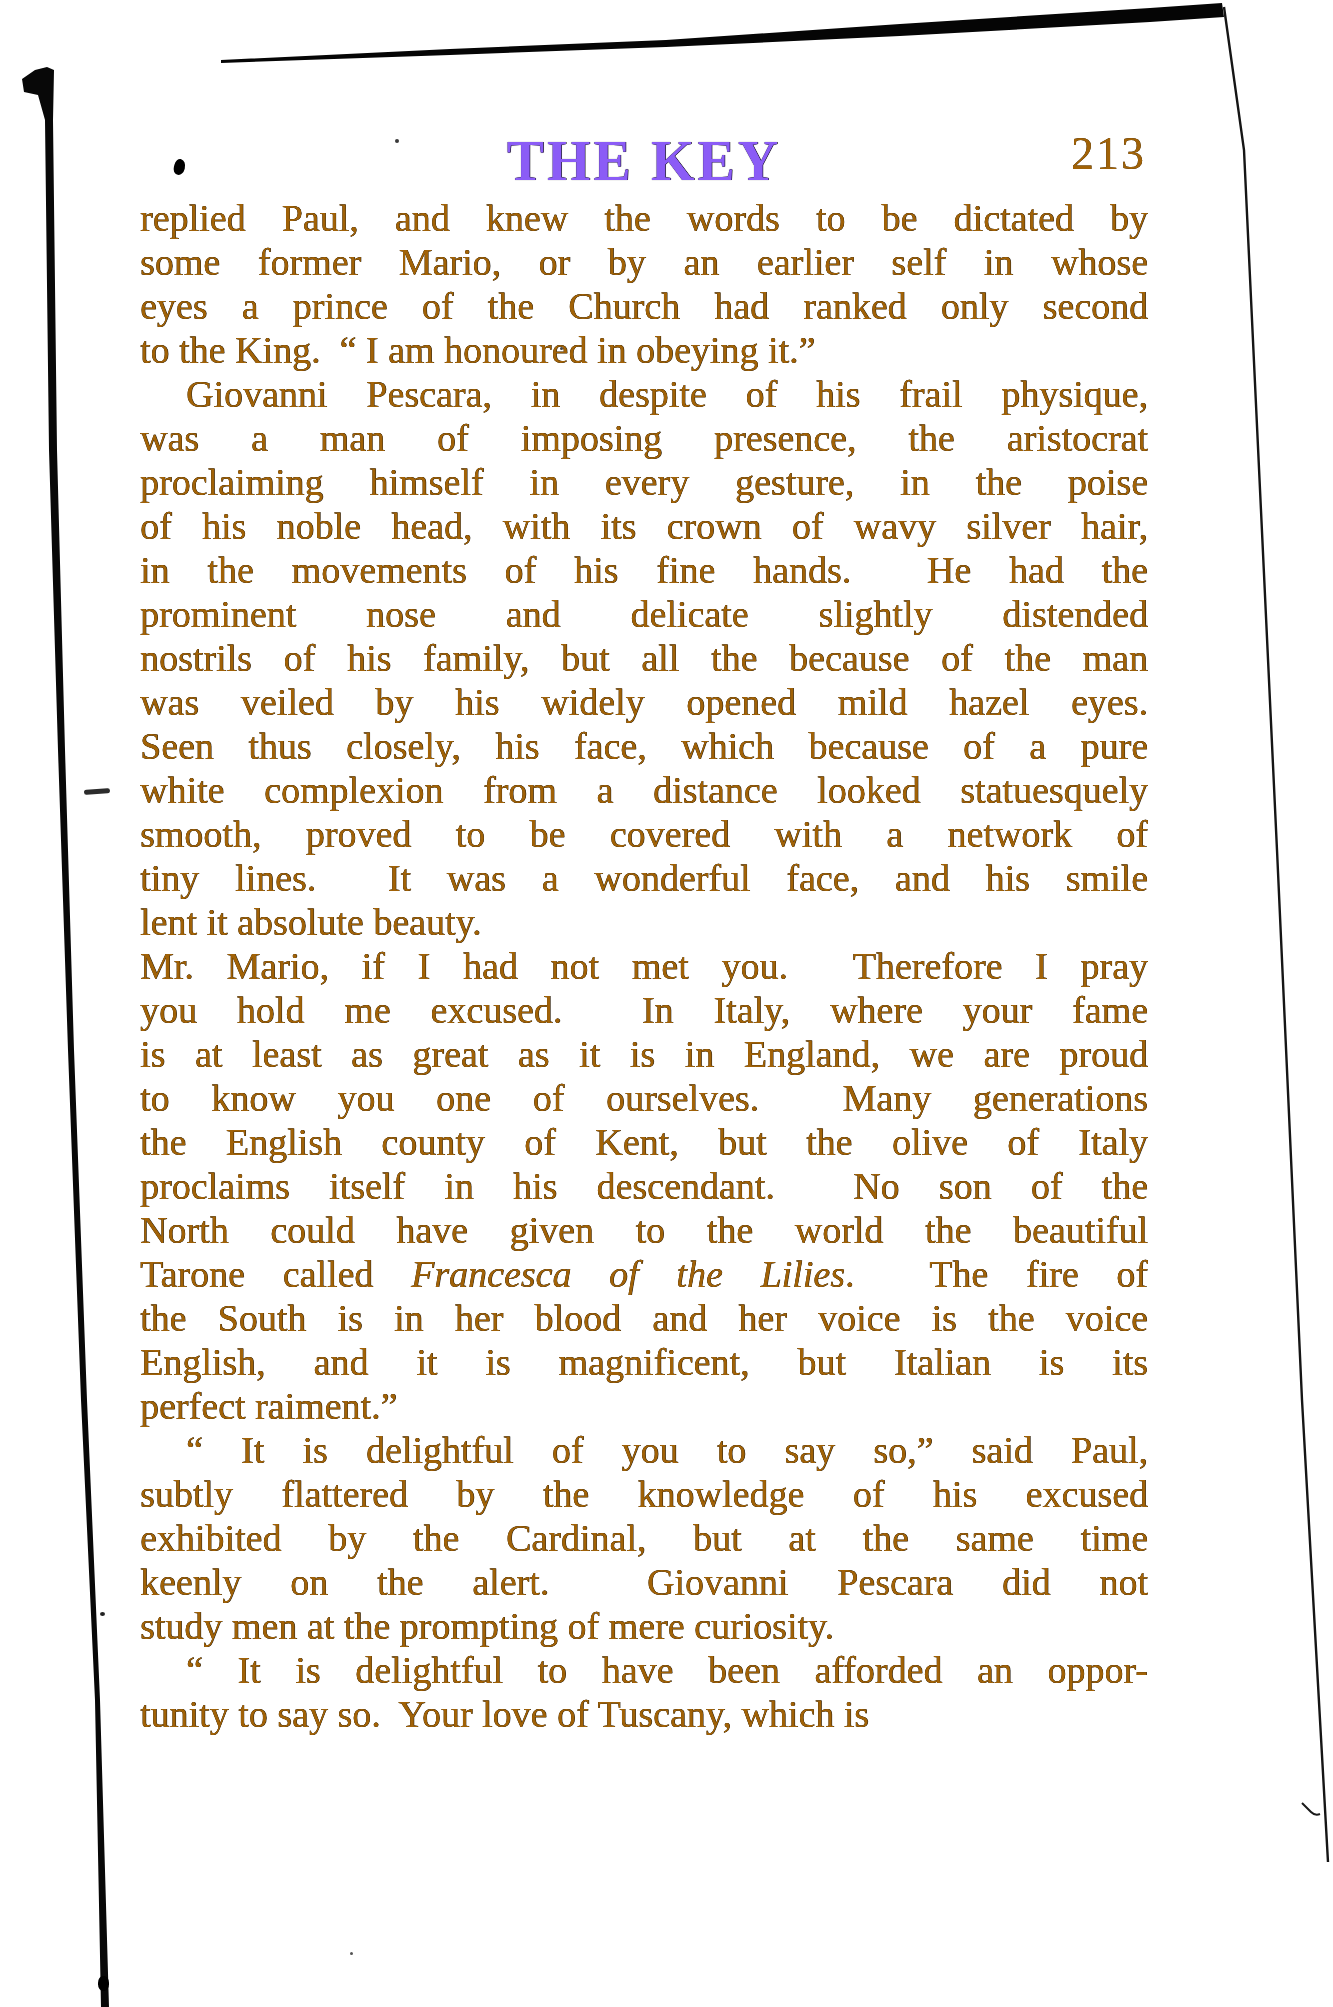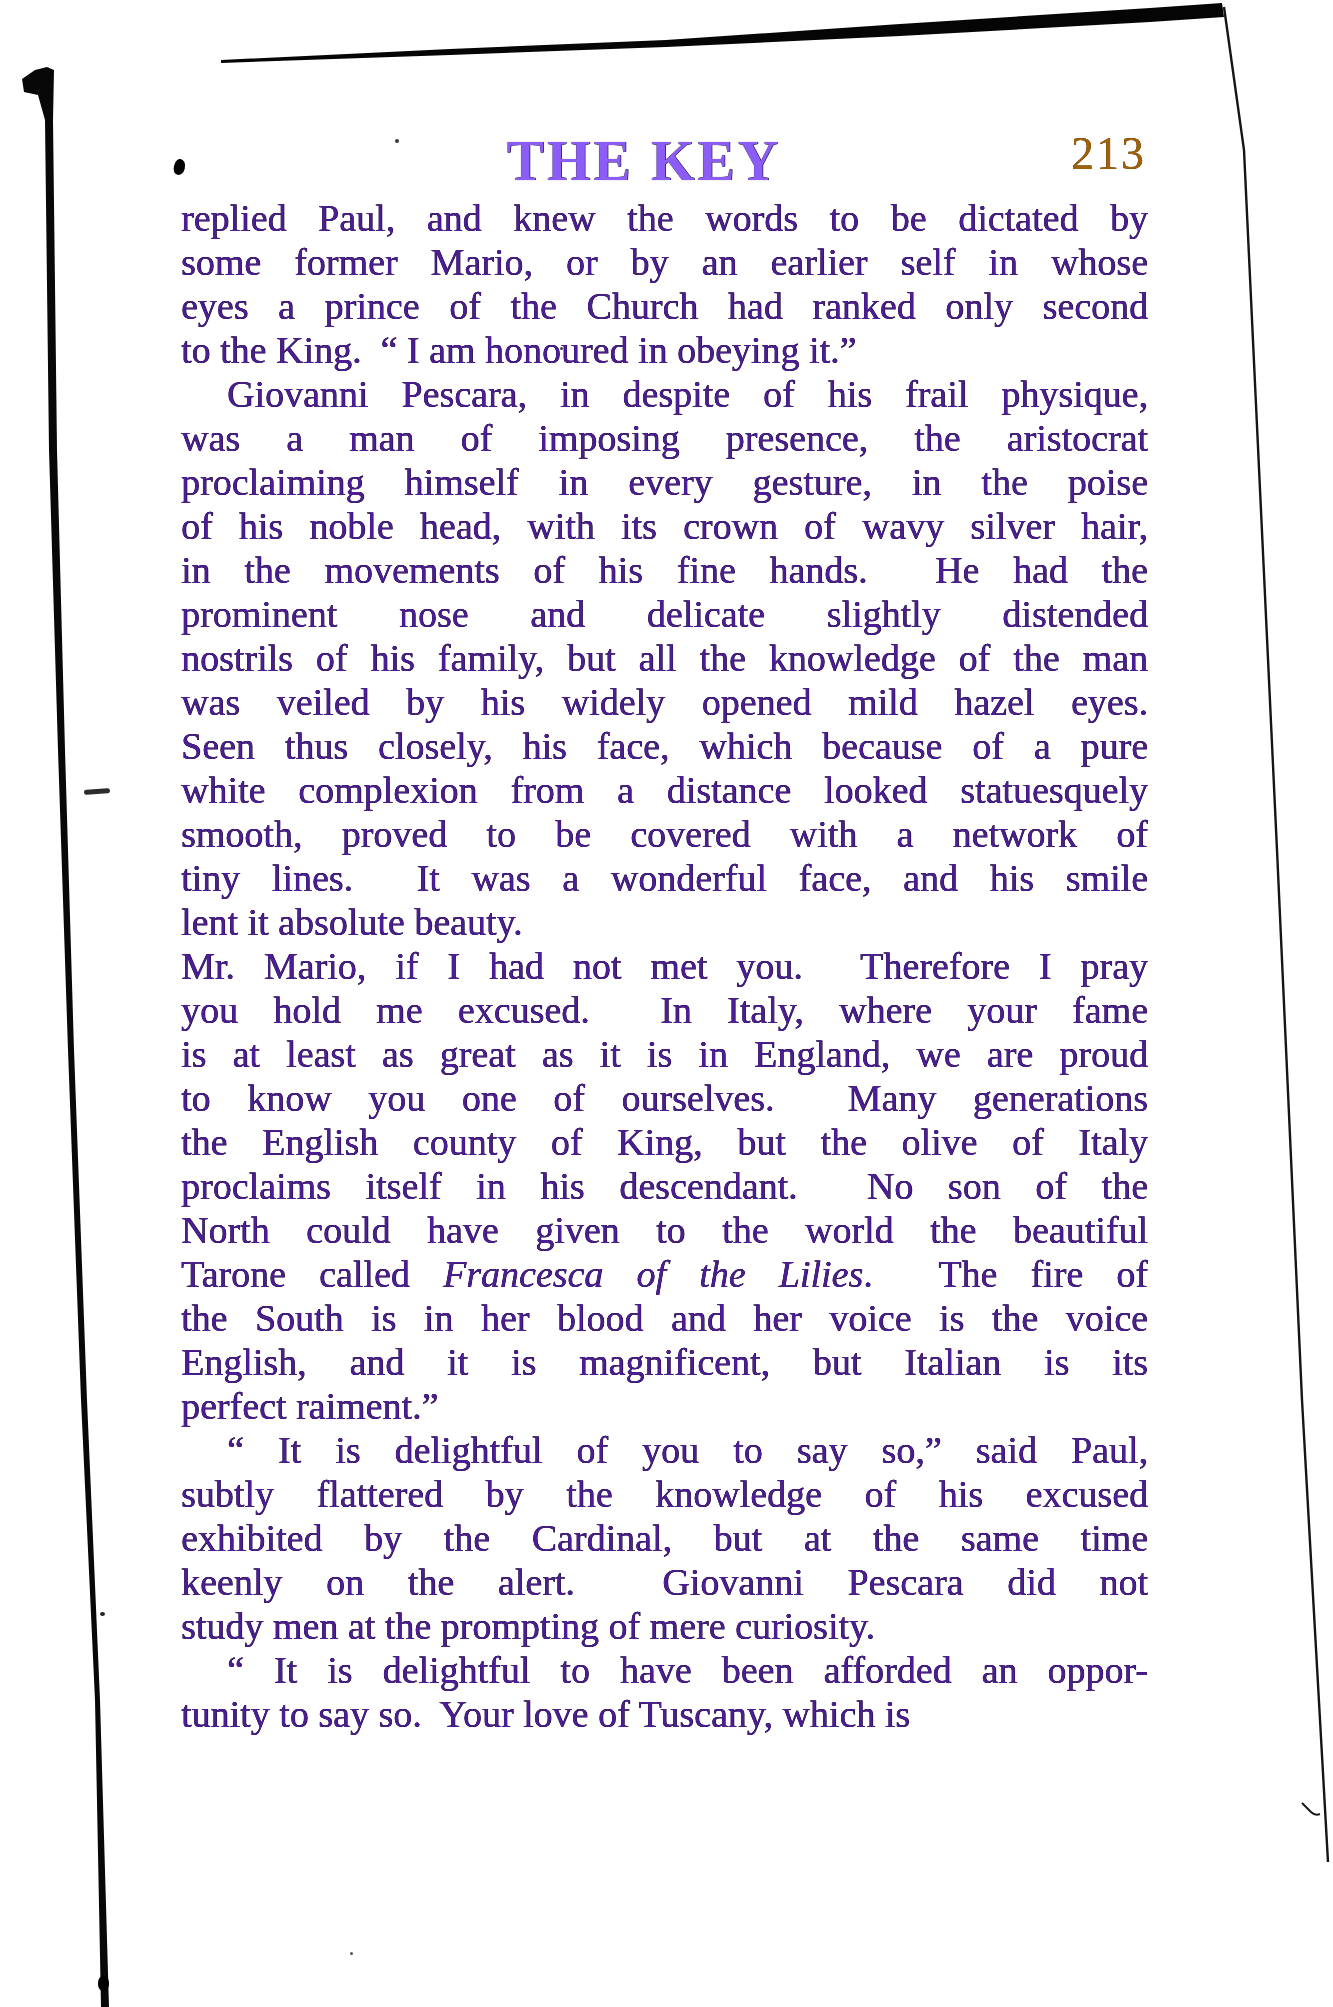--- a/index.html
+++ b/index.html
@@ -50,23 +50,22 @@
     width: 1008px;
   }
   .line {
     height: 44px;
     line-height: 44px;
     font-size: 38px;
     text-align: justify;
     text-align-last: justify;
     white-space: normal;
     overflow: hidden;
-    color: #4c1d95;
+    color: #a16207;
     text-shadow: 0 0 0.6px #000, 0.4px 0 0.4px rgba(0,0,0,0.75);
-    margin-left: 41px;
   }
   .line.last { text-align-last: left; }
   .line.indent { padding-left: 46px; }
   .it { font-style: italic; }
   
   .ink-blob {
     position: absolute;
     left: 174px; top: 159px;
     width: 11px; height: 16px;
     background: #000;
@@ -133,32 +132,32 @@
       <div class="line"><span>replied Paul, and knew the words to be dictated by</span></div>
       <div class="line"><span>some former Mario, or by an earlier self in whose</span></div>
       <div class="line"><span>eyes a prince of the Church had ranked only second</span></div>
       <div class="line last"><span>to the King.&nbsp; “ I am honoured in obeying it.”</span></div>
       <div class="line indent"><span>Giovanni Pescara, in despite of his frail physique,</span></div>
       <div class="line"><span>was a man of imposing presence, the aristocrat</span></div>
       <div class="line"><span>proclaiming himself in every gesture, in the poise</span></div>
       <div class="line"><span>of his noble head, with its crown of wavy silver hair,</span></div>
       <div class="line"><span>in the movements of his fine hands.&nbsp; He had the</span></div>
       <div class="line"><span>prominent nose and delicate slightly distended</span></div>
-      <div class="line"><span>nostrils of his family, but all the knowledge of the man</span></div>
+      <div class="line"><span>nostrils of his family, but all the because of the man</span></div>
       <div class="line"><span>was veiled by his widely opened mild hazel eyes.</span></div>
       <div class="line"><span>Seen thus closely, his face, which because of a pure</span></div>
       <div class="line"><span>white complexion from a distance looked statuesquely</span></div>
       <div class="line"><span>smooth, proved to be covered with a network of</span></div>
       <div class="line"><span>tiny lines.&nbsp; It was a wonderful face, and his smile</span></div>
       <div class="line last"><span>lent it absolute beauty.</span></div>
       <div class="line"><span>Mr. Mario, if I had not met you.&nbsp; Therefore I pray</span></div>
       <div class="line"><span>you hold me excused.&nbsp; In Italy, where your fame</span></div>
       <div class="line"><span>is at least as great as it is in England, we are proud</span></div>
       <div class="line"><span>to know you one of ourselves.&nbsp; Many generations</span></div>
-      <div class="line"><span>the English county of King, but the olive of Italy</span></div>
+      <div class="line"><span>the English county of Kent, but the olive of Italy</span></div>
       <div class="line"><span>proclaims itself in his descendant.&nbsp; No son of the</span></div>
       <div class="line"><span>North could have given to the world the beautiful</span></div>
       <div class="line"><span>Tarone called </span><span class="it">Francesca of the Lilies</span><span>.&nbsp; The fire of</span></div>
       <div class="line"><span>the South is in her blood and her voice is the voice</span></div>
       <div class="line"><span>English, and it is magnificent, but Italian is its</span></div>
       <div class="line last"><span>perfect raiment.”</span></div>
       <div class="line indent"><span>“ It is delightful of you to say so,” said Paul,</span></div>
       <div class="line"><span>subtly flattered by the knowledge of his excused</span></div>
       <div class="line"><span>exhibited by the Cardinal, but at the same time</span></div>
       <div class="line"><span>keenly on the alert.&nbsp; Giovanni Pescara did not</span></div>

